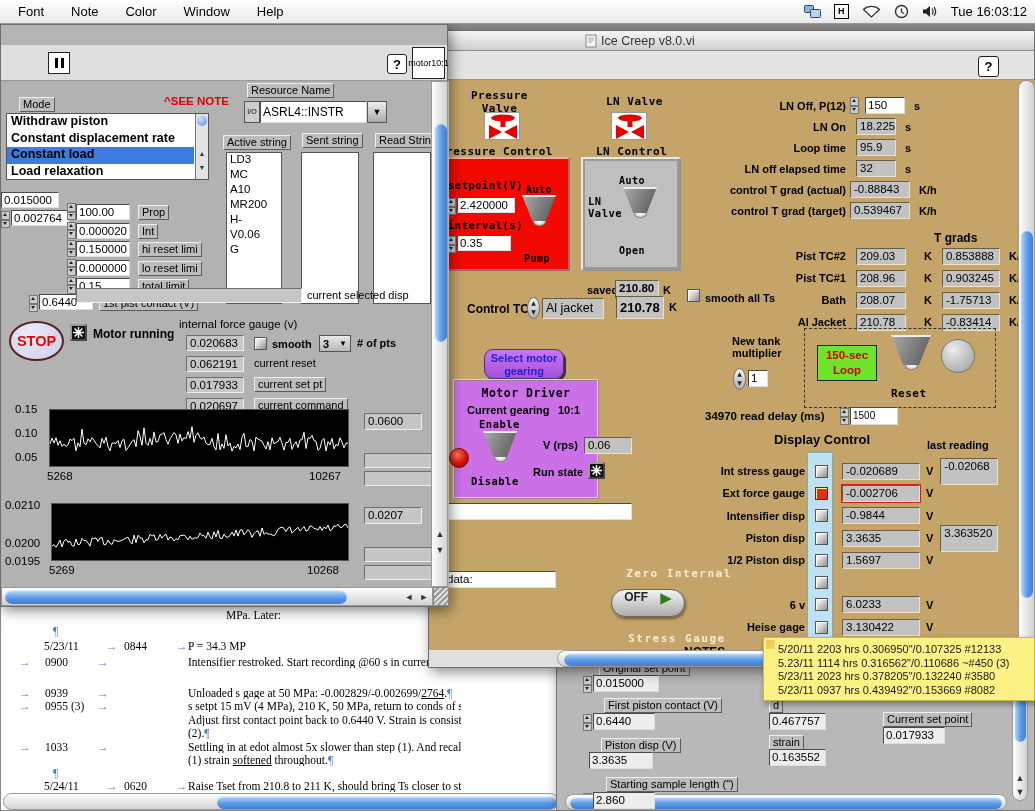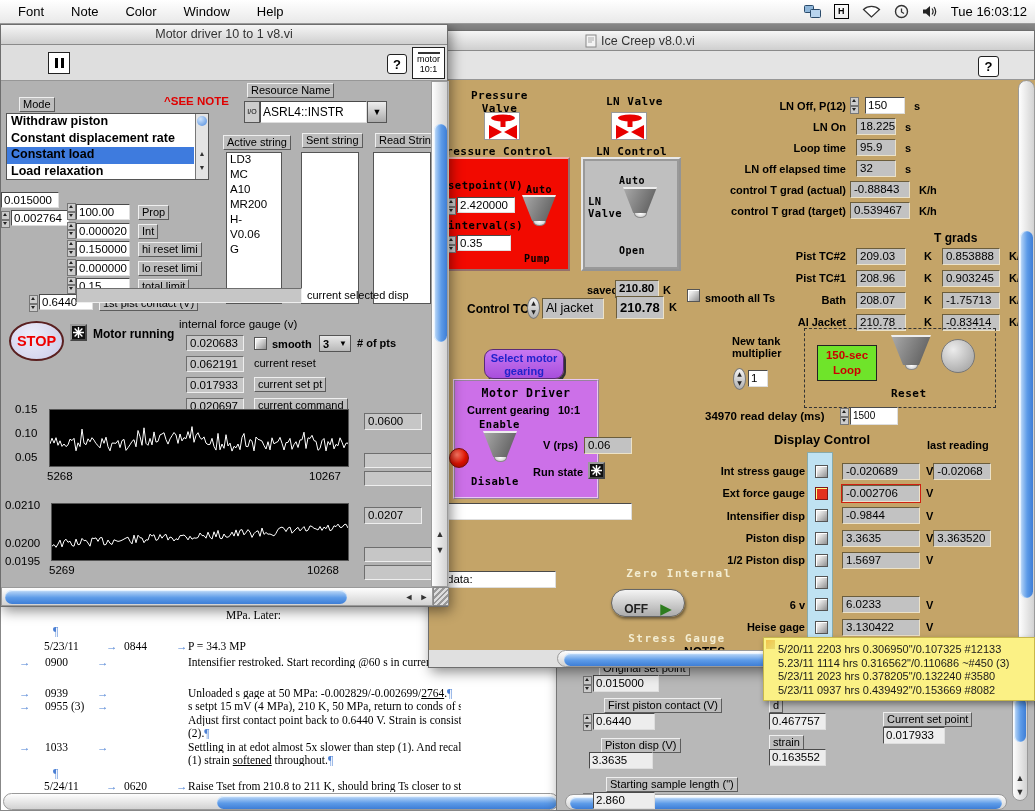--- a/index.html
+++ b/index.html
@@ -78,25 +78,25 @@
 .kval{width:50px;height:17px;margin-left:6px}
 .ku{margin-left:18px}
 .gval{width:58px;height:17px;margin-left:10px}
 #display-rows{position:absolute;left:258px;top:429px;width:345px}
 .drow{display:flex;align-items:center;height:22.3px;font:bold 11px "Liberation Sans",sans-serif}
 .dlabel{width:118px;text-align:right;white-space:nowrap}
 .drow .cb3d{margin-left:10px}
 .dval{width:78px;height:17px;margin-left:14px}
 .dval.redbox{outline:1.5px solid #D02010}
 .dunit{margin-left:6px}
-.dlast{width:58px;height:17px;}
+.dlast{width:58px;height:27px;margin-left:7px}
 .violet{position:absolute;background:#CC70E8;border:2px ridge #e8c8f2}
 .selectbtn{position:absolute;background:linear-gradient(#C878F2,#A84EDC);border:1px solid #5a2a78;border-radius:9px;box-shadow:2px 2px 0 #333;color:#2222CC;font:bold 11px "Liberation Sans",sans-serif;text-align:center;white-space:pre-line;line-height:13px;padding-top:2px}
 .greenlbl{position:absolute;background:#6FE42A;border:1px solid #222;color:#C00;font:bold 11.5px "Liberation Sans",sans-serif;text-align:center;white-space:pre-line;line-height:15px;padding-top:2px}
-.toggle{position:absolute;border-radius:14px;background:linear-gradient(#f4f4f4,#ababab);border:1px solid #666;box-shadow:1px 2px 3px rgba(0,0,0,.45);display:flex;align-items:flex-end;justify-content:space-evenly}
+.toggle{position:absolute;border-radius:14px;background:linear-gradient(#f4f4f4,#ababab);border:1px solid #666;box-shadow:1px 2px 3px rgba(0,0,0,.45);display:flex;align-items:flex-start;justify-content:space-evenly}
 .redled{position:absolute;width:20px;height:20px;border-radius:50%;background:radial-gradient(circle at 38% 32%,#ff7a66,#DC1000 55%,#8a0800);border:1px solid #7a1008}
 .circlebtn{position:absolute;border-radius:50%;background:radial-gradient(circle at 35% 30%,#ececec,#9a9a9a);border:1px solid #777}
 
 #note{position:absolute;left:763px;top:637px;width:272px;height:64px;background:#FBF185;border:1px solid #C8B84A;box-shadow:2px 3px 6px rgba(0,0,0,.4);z-index:50;padding:5px 4px 2px 14px}
 .note-line{font:11px "Liberation Sans",sans-serif;color:#1a1a1a;line-height:13.5px;white-space:nowrap}
 #note-corner{position:absolute;left:2px;top:2px;width:9px;height:9px;background:linear-gradient(135deg,#f2c24a,#e8dc70)}
 
 #win-bottom{left:556px;top:658px;width:479px;height:153px;z-index:20;background:#B8B8B8;border:1px solid #777}
 #win-bottom .fw{background:#EDEDED}
 
@@ -494,30 +494,27 @@
     </div>
     <div class="aqtrack-h" style="left:128px;top:619px;width:479px;height:17px">
       <div class="aqthumb-h" style="left:6px;top:1.5px;width:467px;height:13px"></div>
     </div>
     <div class="aqtrack-v" style="left:589px;top:49px;width:17px;height:570px">
       <div class="aqthumb-v" style="left:1px;top:150px;width:13px;height:367px"></div>
     </div>
   </div>
 
   <div id="win-motor" class="win">
-    <div class="titlebar" style="text-align:center;line-height:19px">
-      <span>Motor driver 10 to 1 v8.vi</span>
-    </div>
     <div class="toolbar" style="top:20px;height:36px">
       <div class="btn3d" style="left:47px;top:7px;width:22px;height:22px">
         <span style="display:inline-block;width:3px;height:10px;background:#000;margin-right:3px"></span>
           <span style="display:inline-block;width:3px;height:10px;background:#000"></span>
       </div>
       <div class="btn3d" style="left:386px;top:9px;width:20px;height:20px;border-radius:3px">?</div>
-      <div class="btn3d" style="left:411px;top:2px;width:33px;height:32px;flex-direction:column;font:9px 'Liberation Sans',sans-serif;line-height:10px">
+      <div class="btn3d" style="left:411px;top:2px;width:33px;height:32px;flex-direction:row;font:9px 'Liberation Sans',sans-serif;line-height:10px">
         <span style="width:22px;border-top:2px solid #333"></span>
         <span>motor</span>
         <span>10:1</span>
       </div>
     </div>
     <div id="motor-content"></div>
 
     <span class="tag" style="left:18px;top:72px">Mode</span>
     <div id="mode-list">
         <div class="mode-item">Withdraw piston</div>

